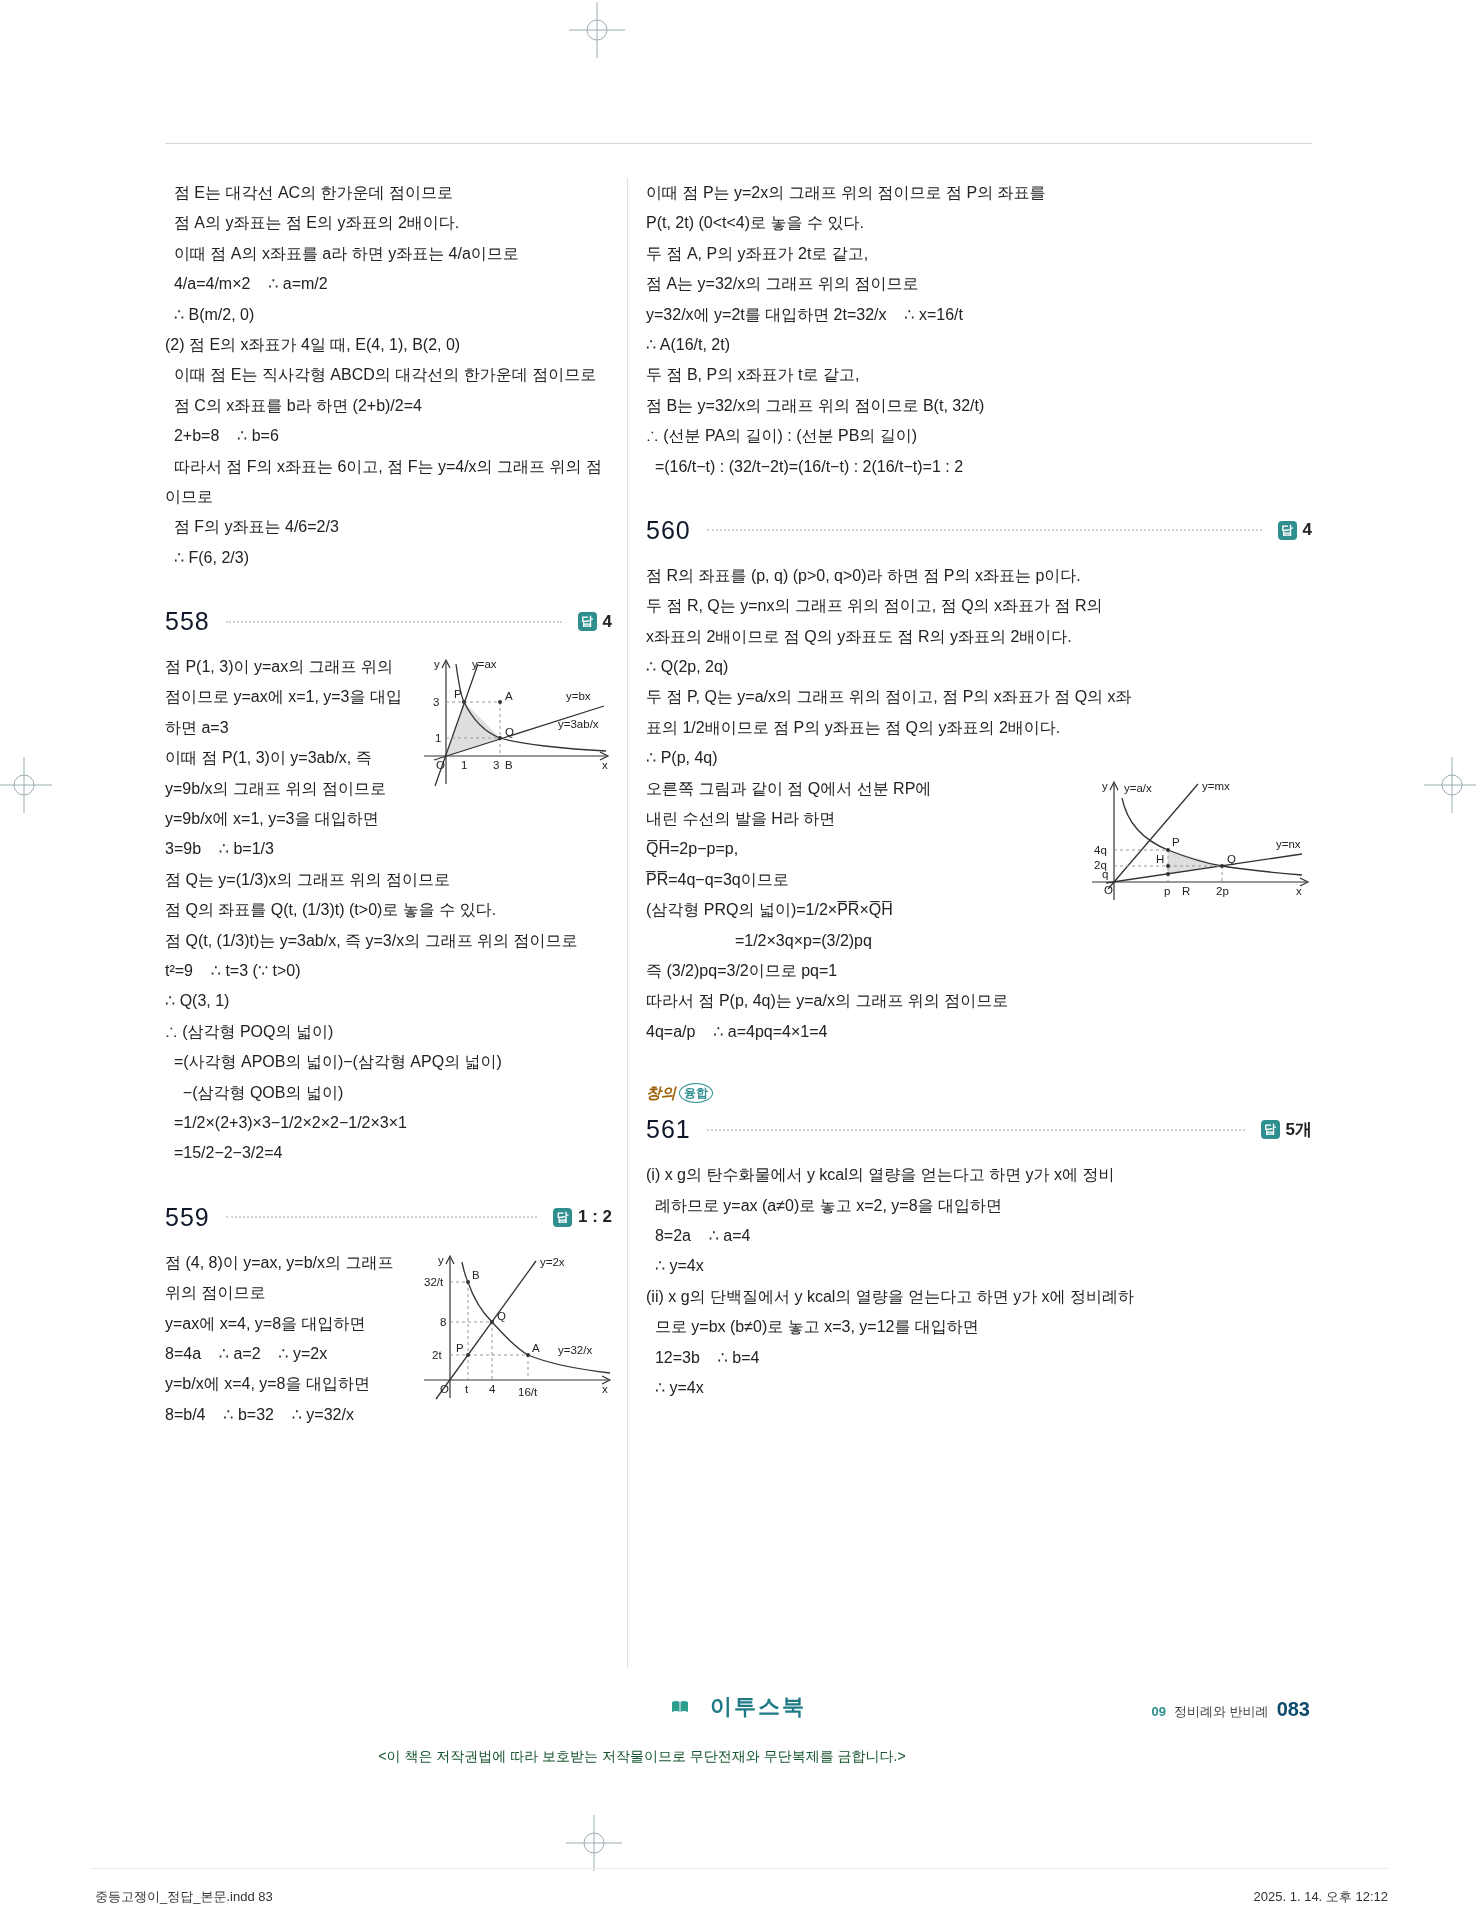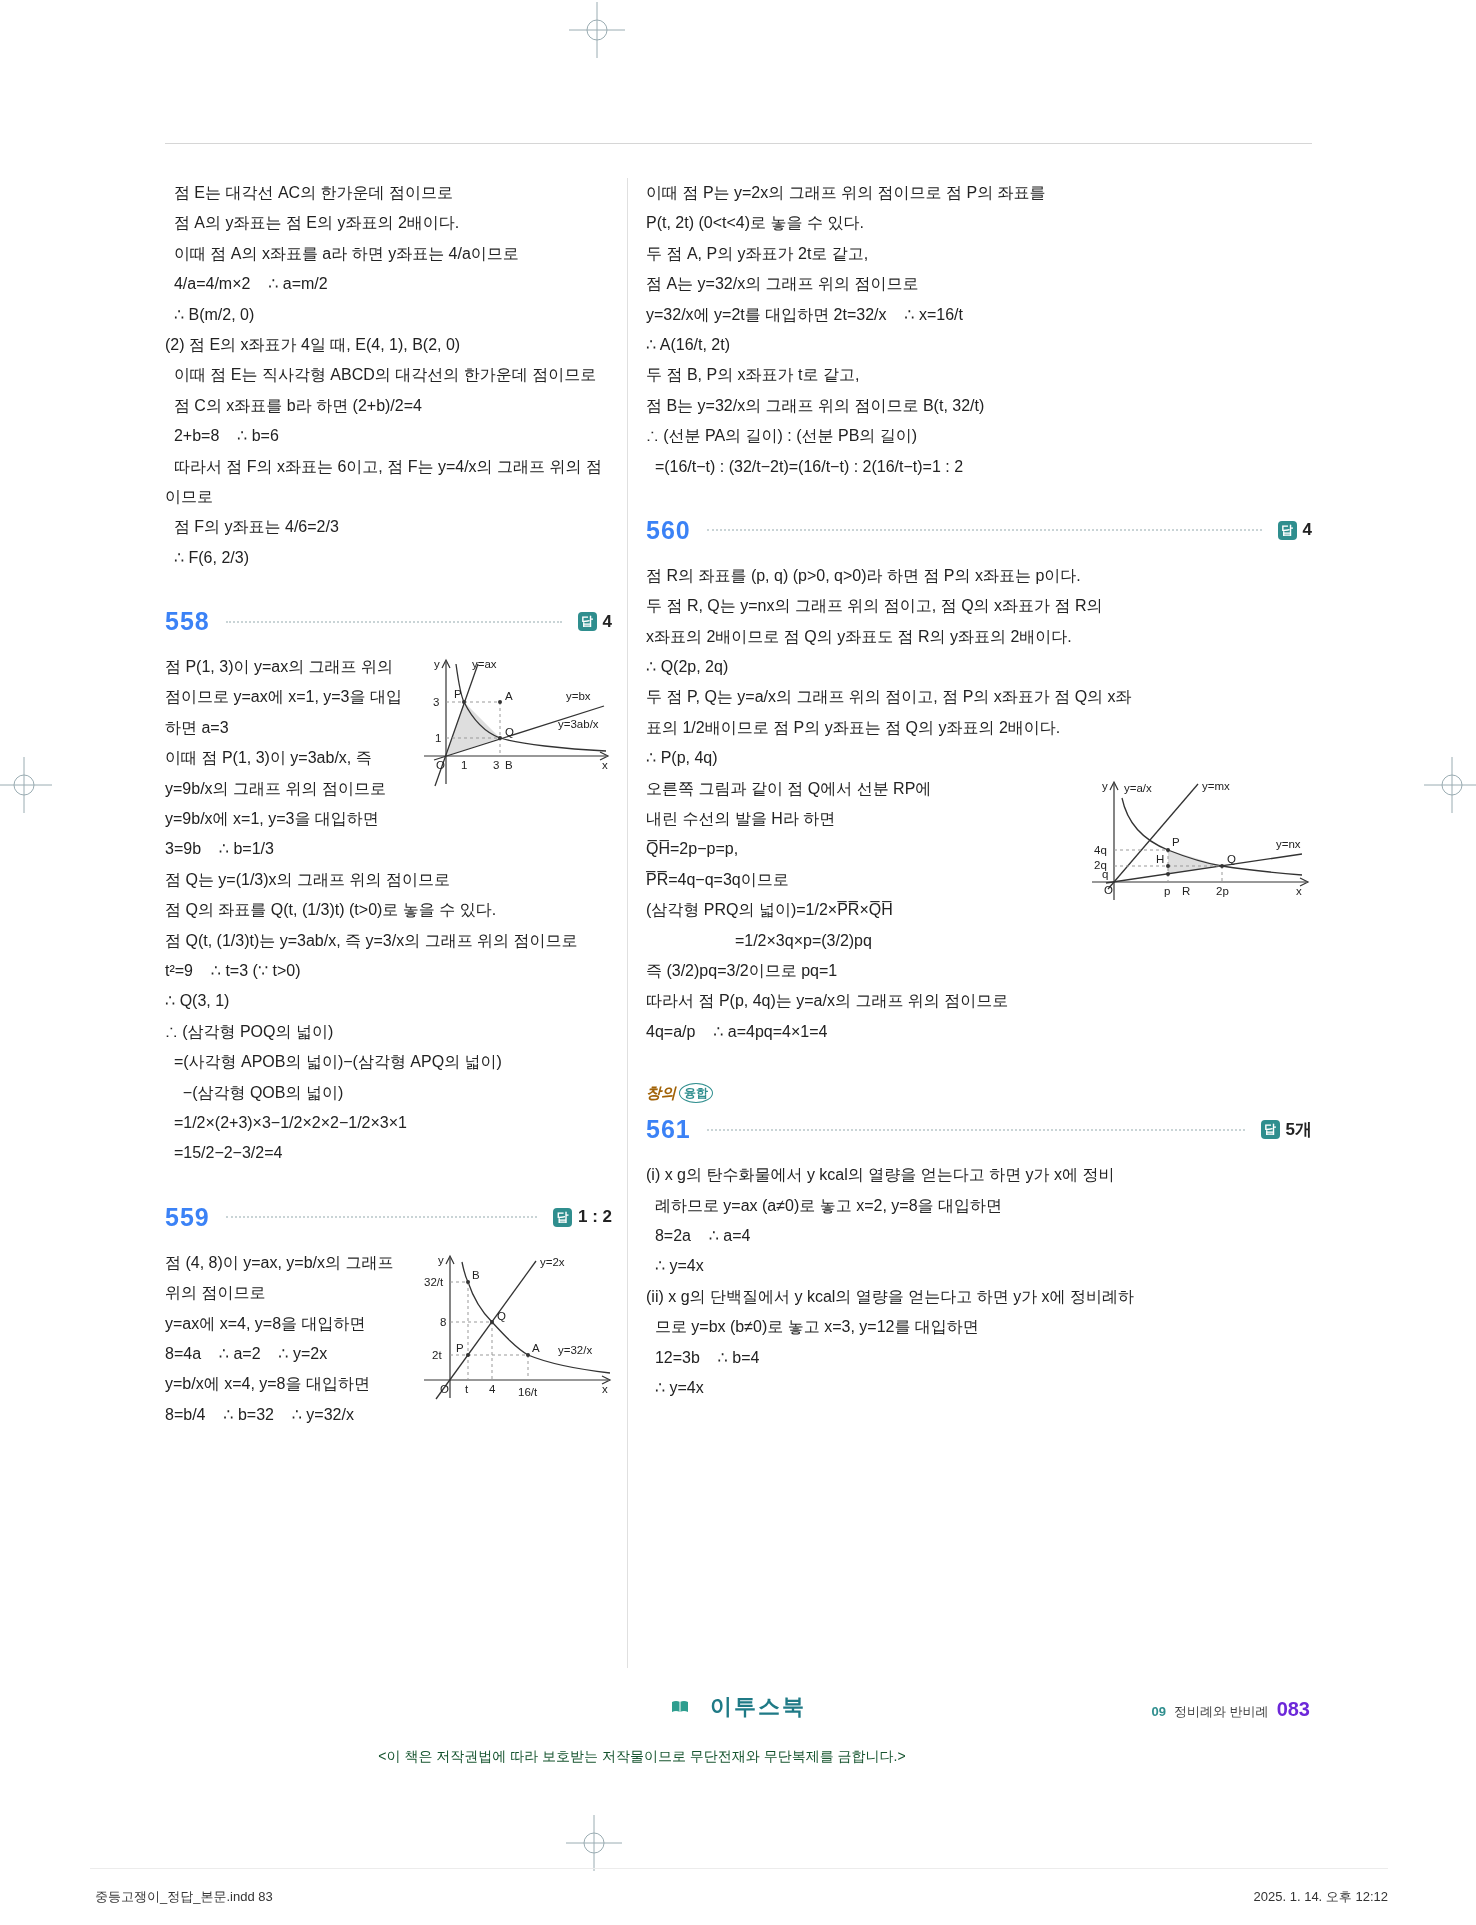--- a/index.html
+++ b/index.html
@@ -24,21 +24,21 @@
   .col-left  { left:165px; width:447px; }
   .col-right { left:646px; width:666px; }
 
   .line {
     white-space: pre-wrap;
     font-size: 16px;
     line-height: 1.9;
   }
   section { display:block; }
   .sec-head { display:flex; align-items:center; gap:12px; margin:34px 0 16px 0; }
-  .sec-num { font-size:25px; font-weight:bold; color:#3b82f6; letter-spacing:1px; }
+  .sec-num { font-size:25px; font-weight:normal; color:#0f172a; letter-spacing:1px; }
   .leader { flex:1; border-top:2px dotted #c9d4d6; height:0; margin:0 4px; }
   .answer-badge { display:inline-flex; align-items:center; gap:6px; }
   .ans-ico {
     display:inline-flex; align-items:center; justify-content:center;
     width:19px; height:19px; border-radius:4px;
     background:#2f8e8e; color:#ffffff; font-size:12px; font-weight:bold;
   }
   .ans-val { font-weight:bold; font-size:17px; color:#222; }
 
   .sec-body::after { content:""; display:block; clear:both; }
@@ -57,21 +57,21 @@
     color:#2f8e8e; border:1.5px solid #2f8e8e; border-radius:50%;
     font-size:12px; font-weight:bold; padding:3px 4px; line-height:1;
   }
 
   .footer-logo-row { position:absolute; left:0; top:1692px; width:1476px; text-align:center; }
   .logo { display:inline-flex; align-items:center; gap:20px; }
   .logo-text { font-size:22px; font-weight:bold; color:#1f7a86; letter-spacing:2px; }
   .chapter-box { position:absolute; right:166px; top:1698px; display:flex; align-items:baseline; gap:8px; }
   .chapter-no { color:#2f8e8e; font-size:13px; font-weight:bold; }
   .chapter-title { color:#444; font-size:13px; }
-  .page-no { color:#6d28d9; font-size:20px; font-weight:bold; }
+  .page-no { color:#0c4a6e; font-size:20px; font-weight:bold; }
   .copyright-row { position:absolute; left:0; top:1748px; width:1284px; text-align:center; color:#14532d; font-size:14px; }
   .print-row { position:absolute; left:0; top:1888px; width:1476px; font-size:13px; color:#333; }
   .print-left { position:absolute; left:95px; }
   .print-right { position:absolute; right:88px; }
 </style>
 </head>
 <body>
 
 <div class="page">
 

